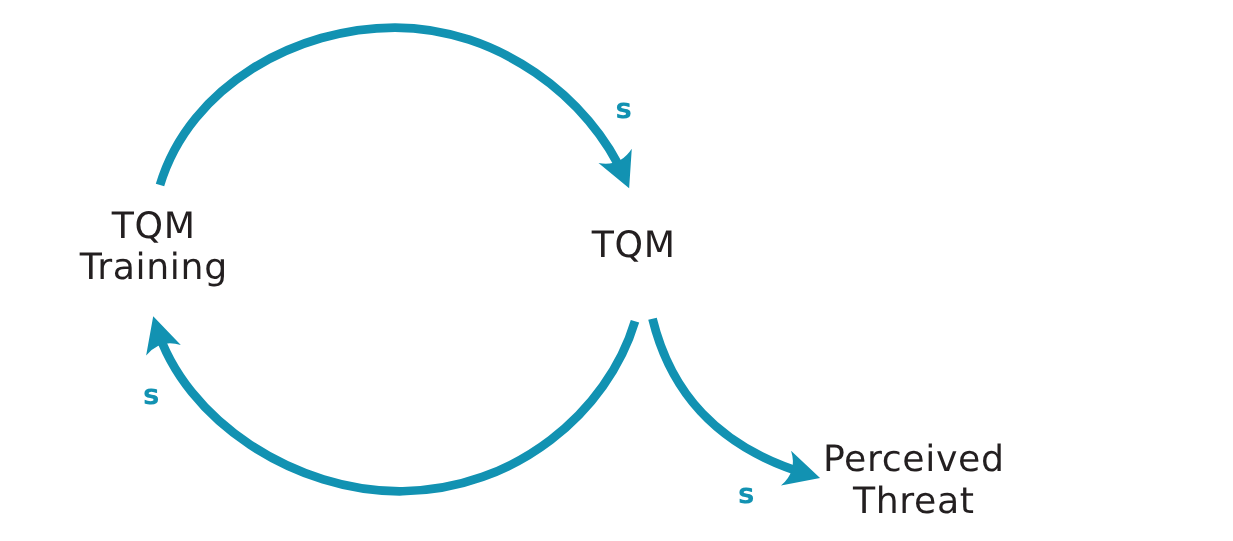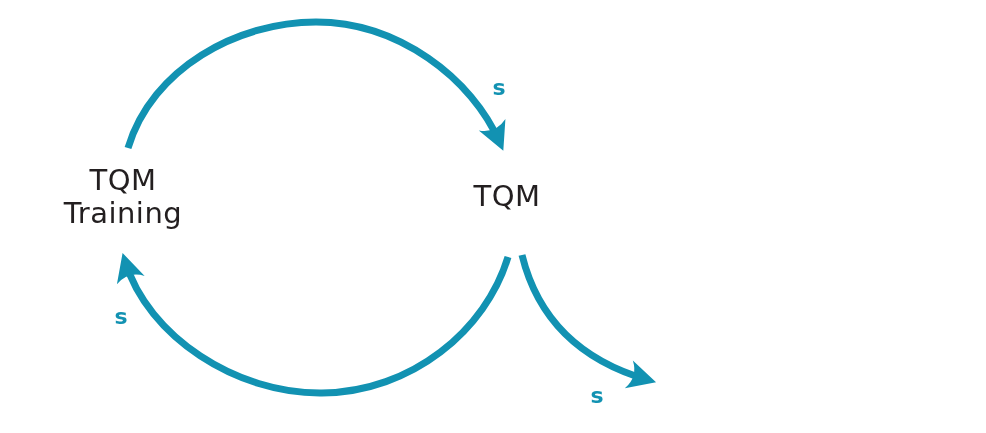--- a/index.html
+++ b/index.html
@@ -82,20 +82,24 @@
 
   <div class="node" id="node-tqm-training">
     <span>TQM</span>
     <span>Training</span>
   </div>
 
   <div class="node" id="node-tqm-activities">
     <span>TQM</span>
   </div>
 
+  <div class="node" id="node-perceived-threat">
+    <span>Perceived</span>
+    <span>Threat</span>
+  </div>
 
   <span class="polarity" id="polarity-top">s</span>
 
   <span class="polarity" id="polarity-bottom">s</span>
 
   <span class="polarity" id="polarity-threat">s</span>
 
 </div>
 
 </body></html>

